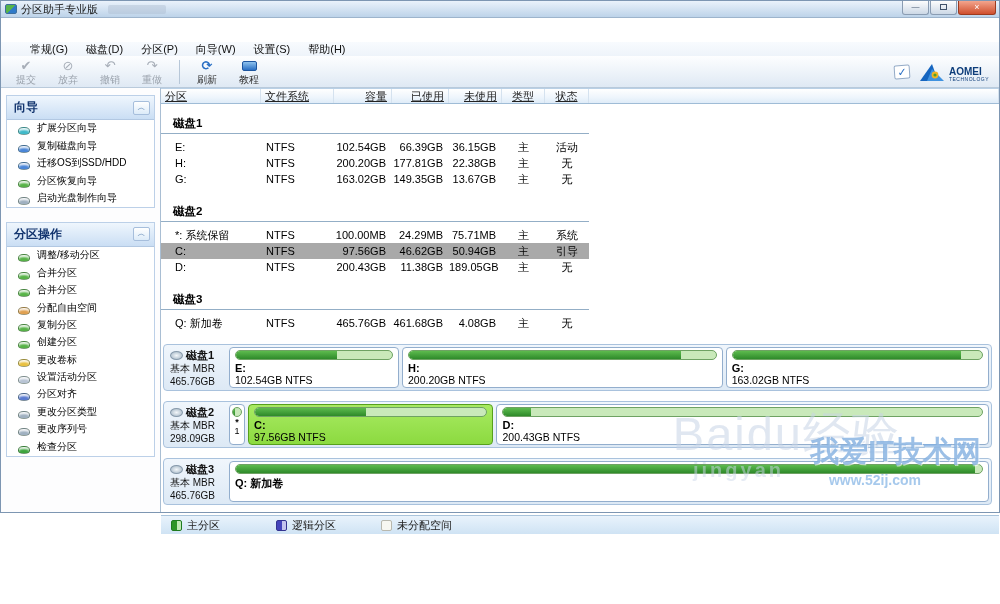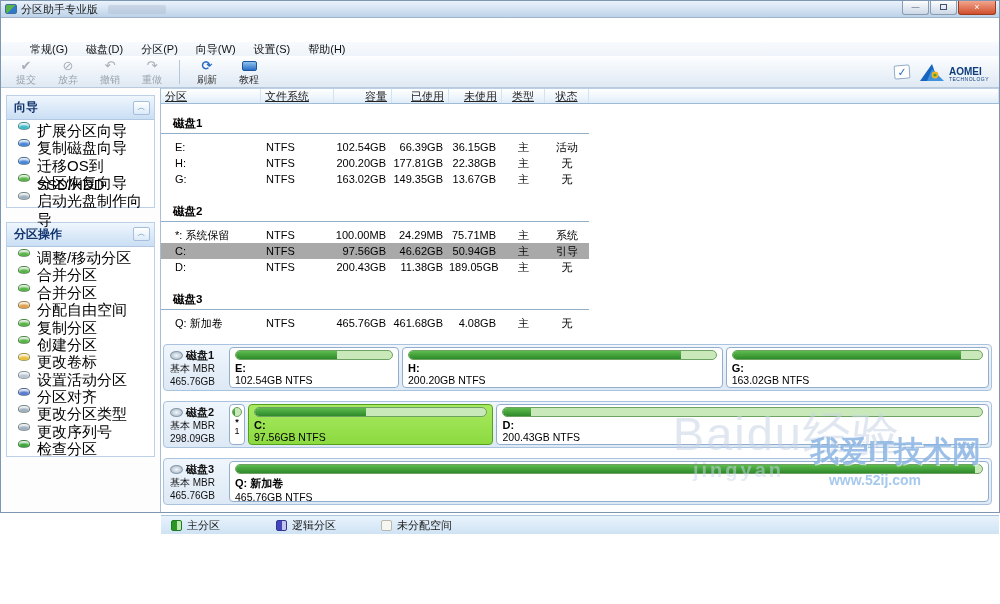--- a/index.html
+++ b/index.html
@@ -38,21 +38,21 @@
 
   
   .content { flex:1; display:flex; min-height:0; }
 
   
   .sidebar { width:160px; flex:none; border-right:1px solid #a9bed3; background:#fdfdfe; padding-top:7px; overflow:hidden; }
   .panel { margin:0 5px 14px 5px; border:1px solid #bcd0e8; background:#fff; }
   .panelhead { background:linear-gradient(#eff6fd,#cadef4); border-bottom:1px solid #b2c8e2; padding:3px 4px 3px 7px; display:flex; align-items:center; }
   .paneltitle { font-size:12px; font-weight:bold; color:#12346e; }
   .collapsebtn { margin-left:auto; width:17px; height:14px; border:1px solid #a6bedc; border-radius:2px; background:linear-gradient(#fff,#dcebf9); color:#5e86b4; font-size:8px; line-height:12px; text-align:center; }
-  .sideitem { display:flex; align-items:flex-start; gap:7px; padding:2px 2px 2px 11px; font-size:15px; color:#000; height:17.4px; }
+  .sideitem { display:flex; align-items:flex-end; gap:7px; padding:2px 2px 2px 11px; font-size:10px; color:#000; height:17.4px; }
   .diskico { width:12px; height:8px; border-radius:45%; border:1px solid rgba(60,80,60,.45); background:#7ac062; box-shadow:inset 0 2px 2px rgba(255,255,255,.7); flex:none; }
 
   
   .main { flex:1; position:relative; display:flex; flex-direction:column; background:#fff; min-width:0; }
 
   
   .thead { height:16px; display:grid; grid-template-columns:100px 73px 58px 57px 53px 43px 44px 1fr; align-items:center; font-size:11px; color:#222; background:linear-gradient(#ffffff,#eef5fc 60%,#dfecf8); border-top:1px solid #b9d0e6; border-bottom:1px solid #9fbcd6; flex:none;text-decoration:underline; }
   .thead .hc { height:100%; line-height:15px; padding:0 4px; border-right:1px solid #d5e2ef; white-space:nowrap; overflow:hidden; }
   .tbody { height:234px; flex:none; position:relative; font-size:11px; padding-top:2px; }
   .dgroup-head { font-size:11.5px; font-weight:bold; padding:4px 0 2px 12px; width:428px; border-bottom:1px solid #93aec6; margin-top:6px; }
@@ -422,21 +422,20 @@
               </div>
             <div>基本 MBR</div>
             <div>465.76GB</div>
           </div>
           <div class="parts">
             <div class="part" style="flex-grow: 100; flex-basis: 0px;">
               <div class="ubar">
                   <div class="ufill" style="width: 99.1%;"></div>
                 </div>
               <div class="plabel">Q: 新加卷</div>
-              <div class="pinfo">465.76GB NTFS</div>
             </div>
           </div>
         </div>
       </div>
 
       <div class="spacer"></div>
 
       <div class="wm wm-baidu"><span>Baidu</span><span>经验</span></div>
       <div class="wm-jingyan">jingyan</div>
       <div class="wm wm-52ij">

